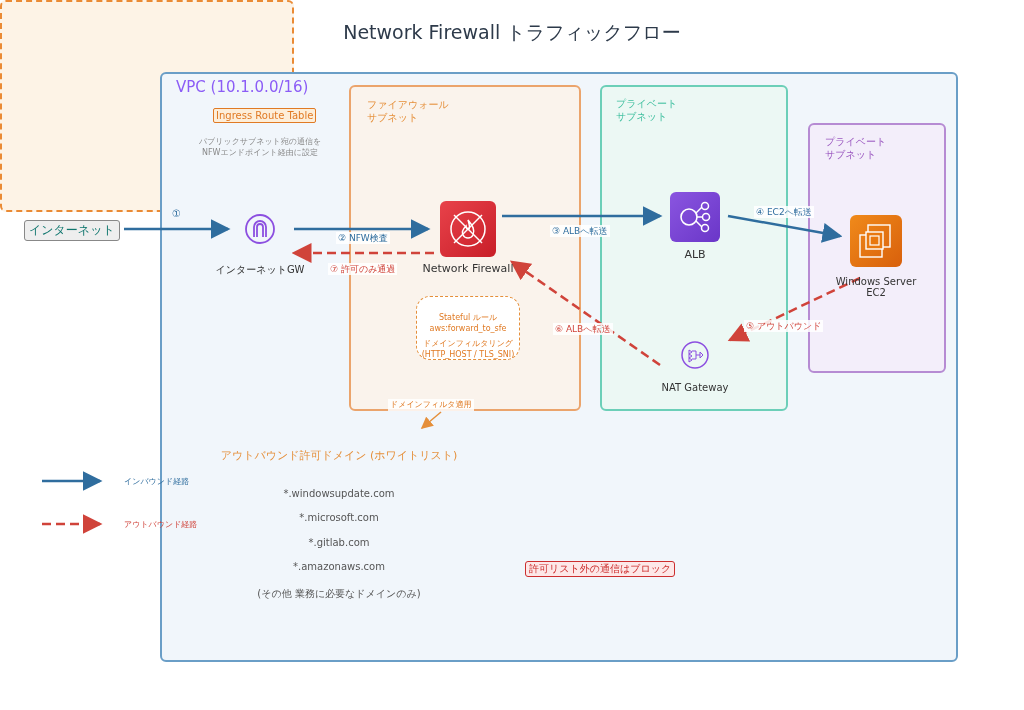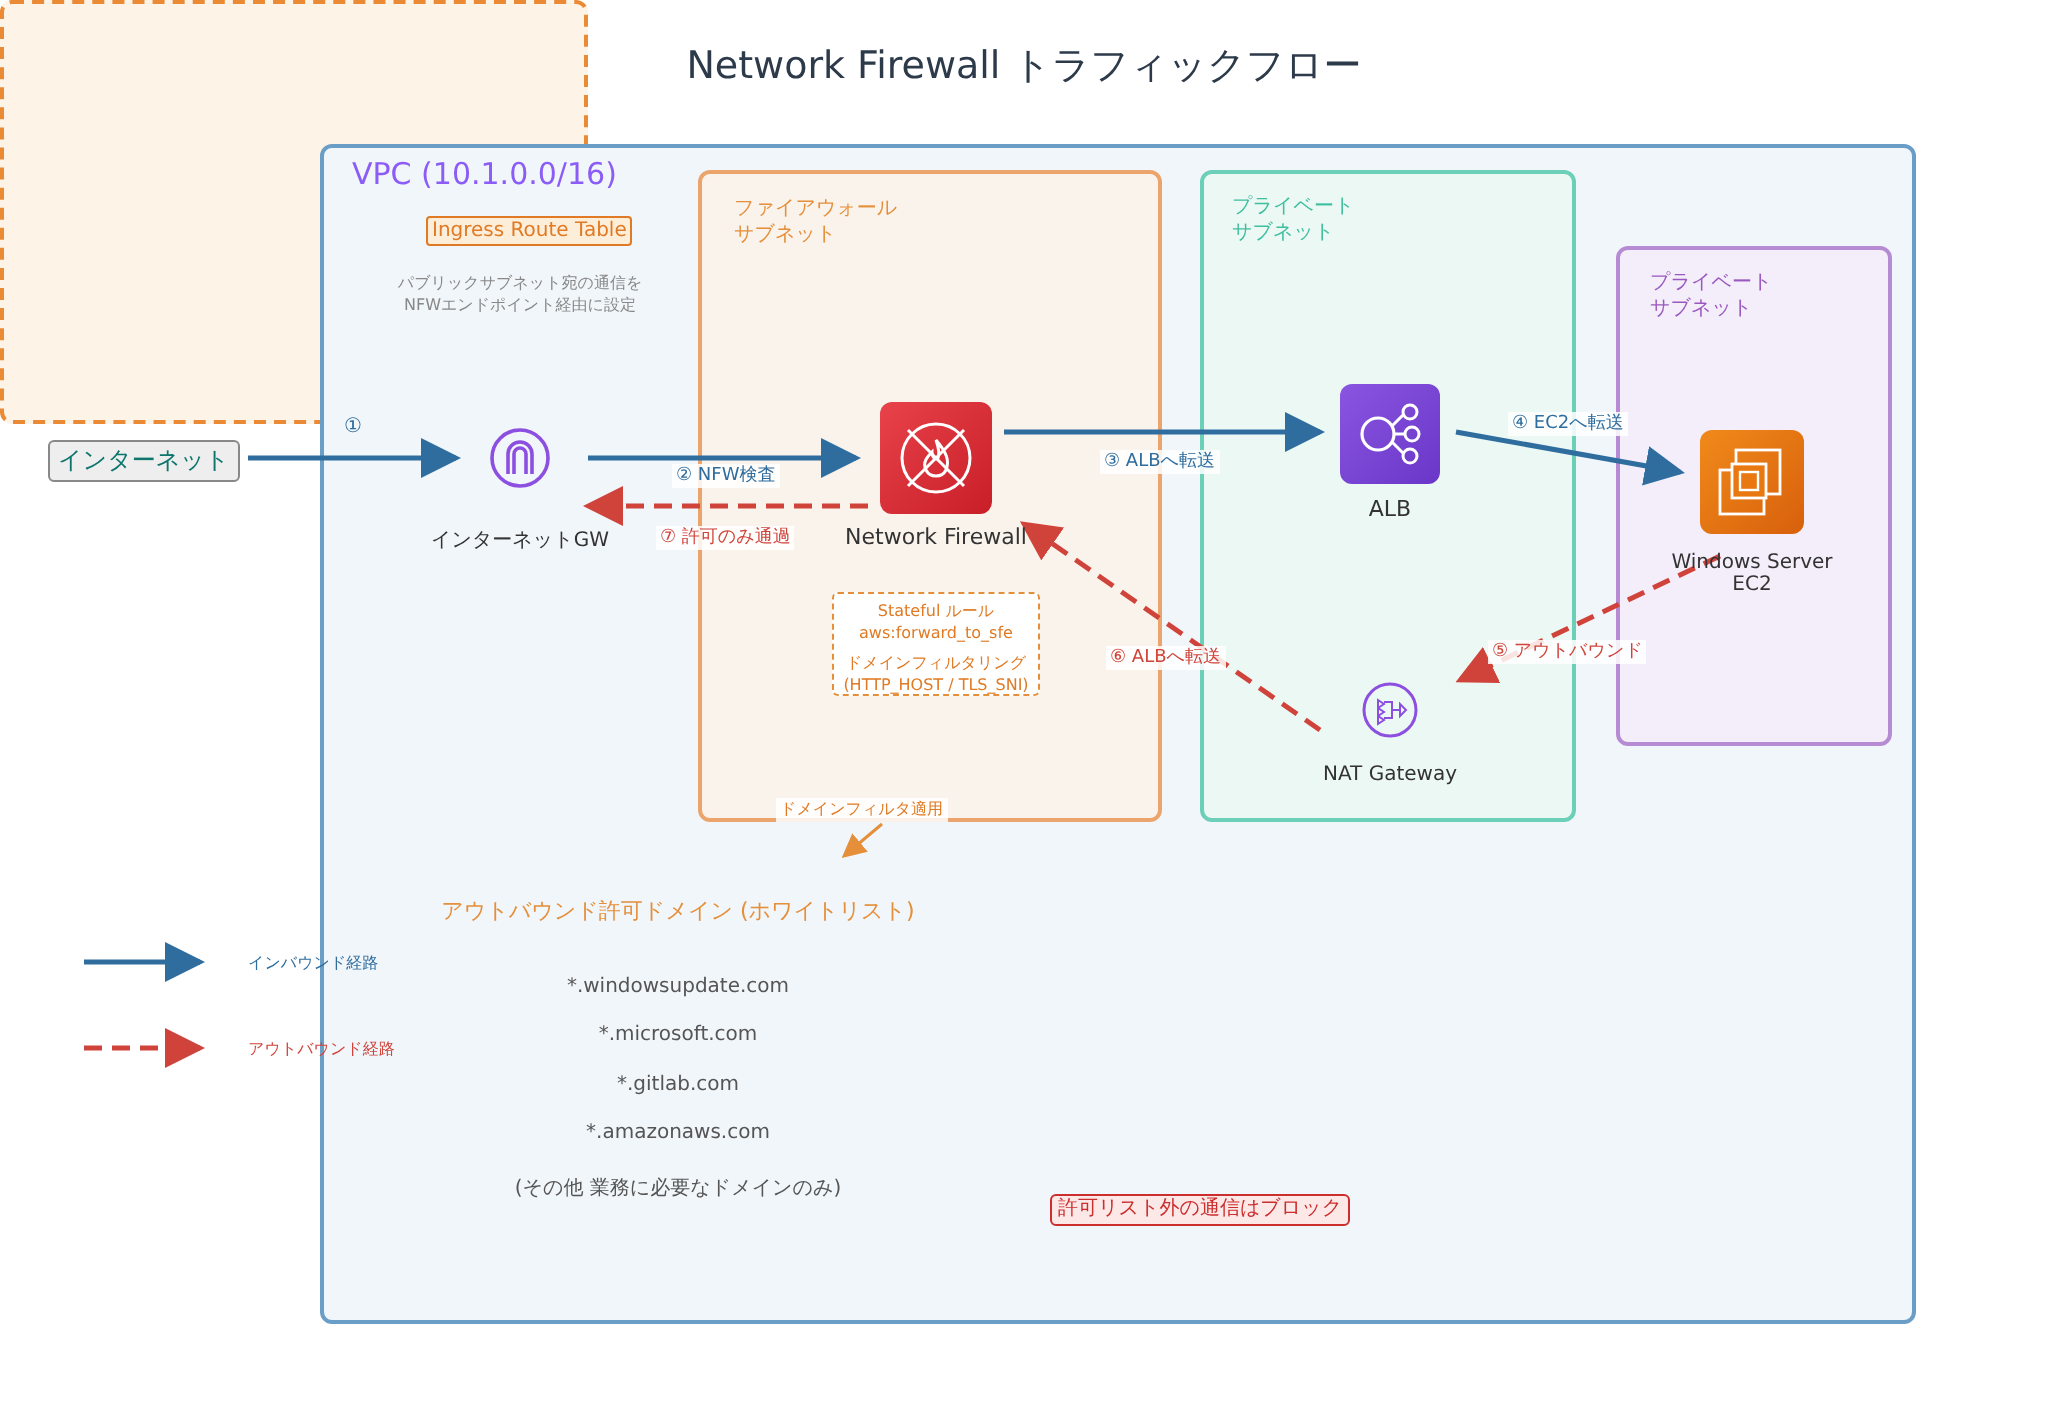--- a/index.html
+++ b/index.html
@@ -14,25 +14,25 @@
   .fw-sub { left:349px; top:85px; width:232px; height:326px; background:#faf3ec; border:2px solid #eba46c; }
   .pub-sub { left:600px; top:85px; width:188px; height:326px; background:#ecf8f4; border:2px solid #6ccfb8; }
   .pri-sub { left:808px; top:123px; width:138px; height:250px; background:#f3eefa; border:2px solid #b68bd3; }
   .sublabel { font-size:10px; line-height:13px; }
   .icon-sq { position:absolute; width:56px; height:56px; border-radius:6px; }
   .lbl { font-size:10px; color:#333; text-align:center; }
   .flow-lbl { font-size:9px; background:rgba(255,255,255,0.85); padding:0 2px; line-height:12px; }
   .blue { color:#2f6d9e; }
   .red { color:#d0433a; }
   .inet { left:24px; top:220px; font-size:12px; color:#0f766e; background:#eeeeee; border:1px solid #888; border-radius:3px; padding:1px 4px; }
-  .stateful { left:416px; top:296px; width:104px; height:52px; box-sizing:border-box; border:1.5px dashed #e58f3a; background:#fff; border-radius:3px; text-align:center; font-size:8px; color:#e07a24; line-height:10.5px; padding-top:4px; }
+  .stateful { left:416px; top:296px; width:104px; height:64px; box-sizing:border-box; border:1.5px dashed #e58f3a; background:#fff; border-radius:14px; text-align:center; font-size:8px; color:#e07a24; line-height:10.5px; padding-top:16px; }
   .wl { left:192px; top:431px; width:294px; height:212px; background:#fdf3e6; border:2px dashed #ea8a34; border-radius:6px; box-sizing:border-box; }
   .wl-title { left:192px; top:448px; width:294px; text-align:center; font-size:11px; color:#e58f3a; }
   .wl-item { left:192px; width:294px; text-align:center; font-size:10px; color:#555; }
-  .block { left:525px; top:561px; font-size:10px; color:#cc2e2e; background:#fde8e8; border:1px solid #cc2e2e; border-radius:3px; padding:0 3px; line-height:14px;margin-top:36px; }
+  .block { left:525px; top:561px; font-size:10px; color:#cc2e2e; background:#fde8e8; border:1px solid #cc2e2e; border-radius:3px; padding:0 3px; line-height:14px; }
   .legend-lbl { font-size:8px; }
   svg.lines { position:absolute; left:0; top:0; }
 </style>
 </head>
 <body>
 
 <div class="abs title">Network Firewall トラフィックフロー</div>
 
 <div class="box vpc"></div>
 <div class="abs vpc-label">VPC (10.1.0.0/16)</div>

